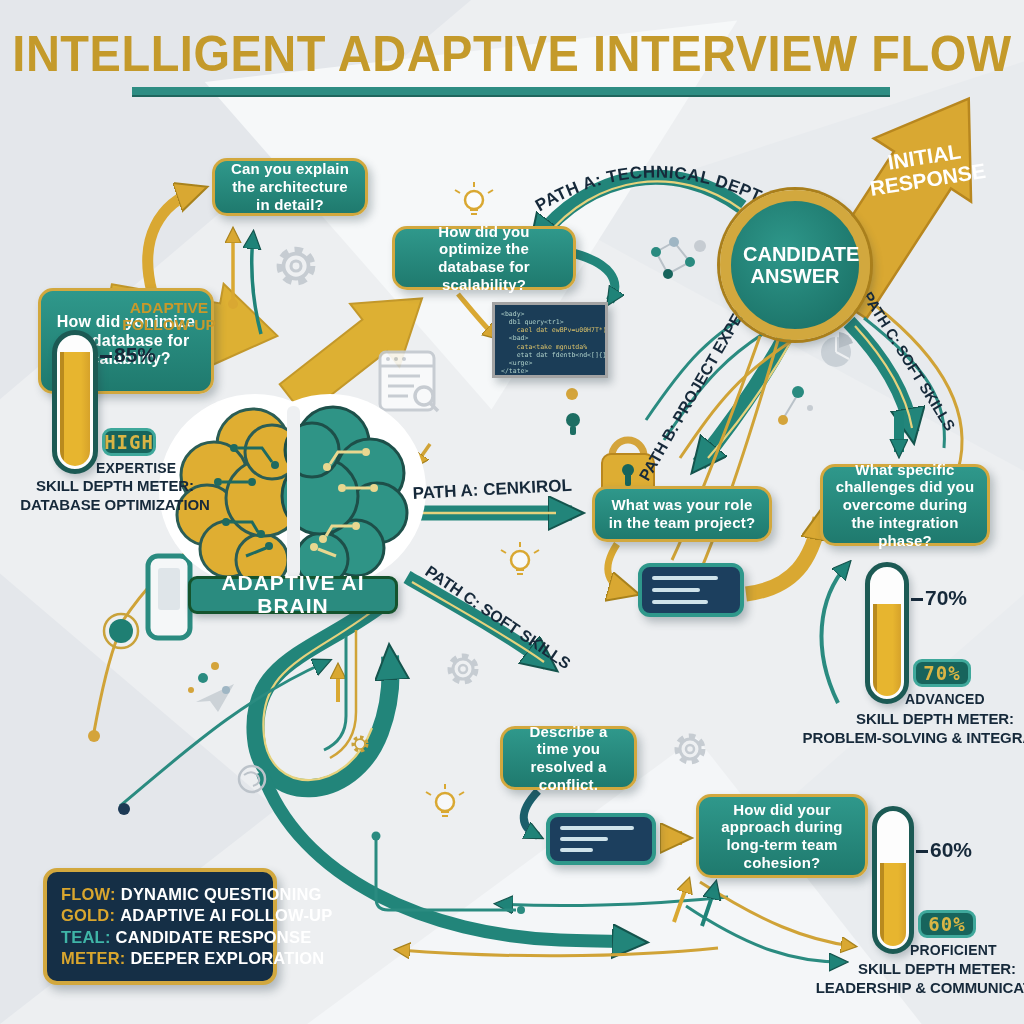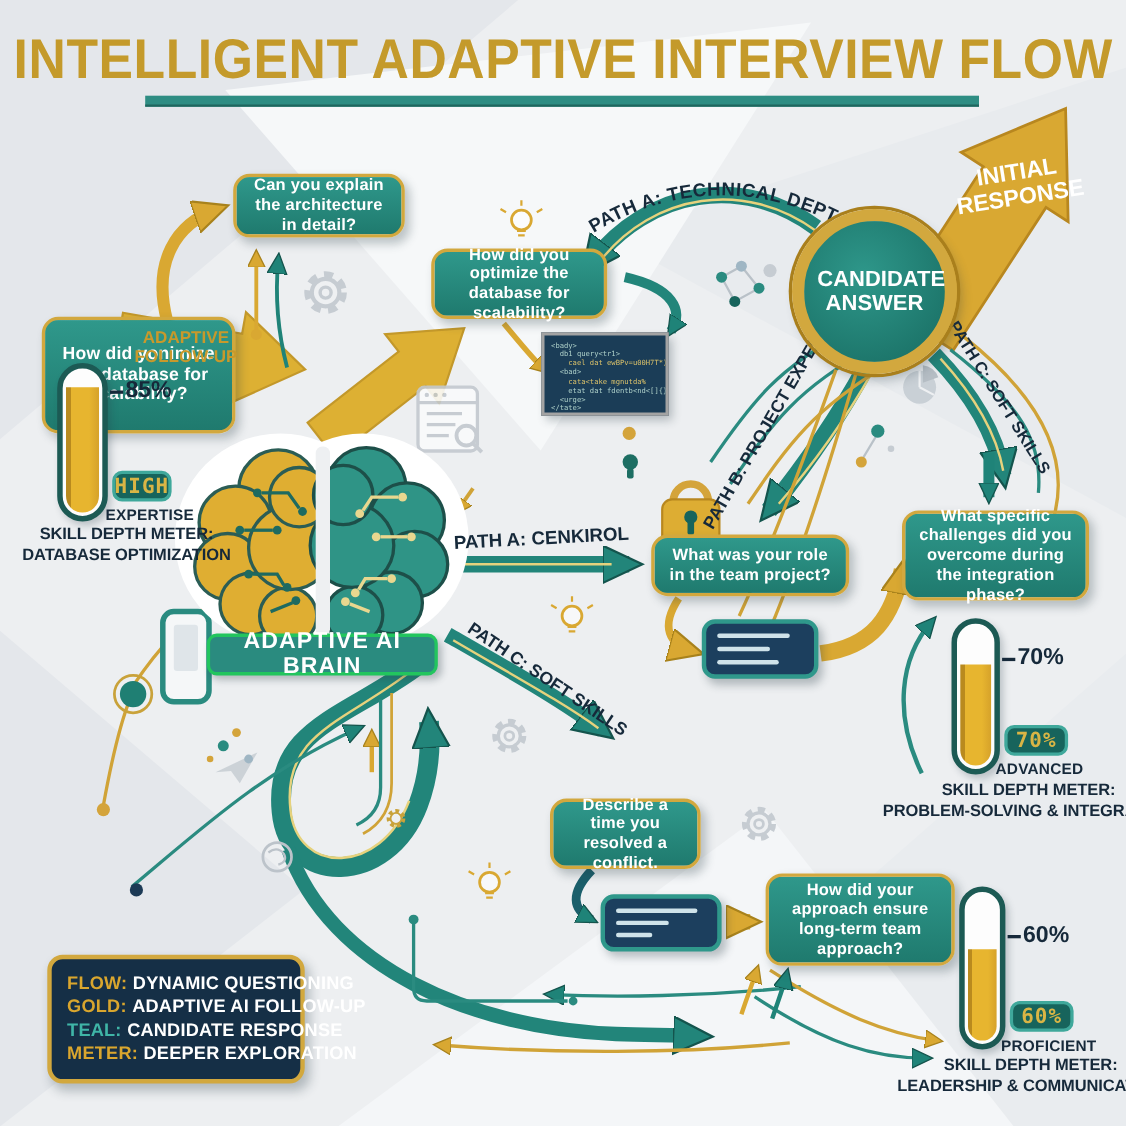--- a/index.html
+++ b/index.html
@@ -332,33 +332,33 @@
       </text>
       <text class="svg-text" font-size="16" transform="translate(648,482) rotate(-60)">PATH B: PROJECT EXPERIENCE</text>
       <text class="svg-text" font-size="15" transform="translate(862,296) rotate(58)">PATH C: SOFT SKILLS</text>
       <text class="svg-text" font-size="17" transform="translate(413,499) rotate(-3)">PATH A: CENKIROL</text>
       <text class="svg-text" font-size="16" transform="translate(424,574) rotate(34)">PATH C: SOFT SKILLS</text>
     </g>
   </svg>
 
   <div class="qbox" style="left:38px;top:288px;width:176px;height:106px;font-size:16px;">How did yonimize the database for scalability?</div>
   <div class="qbox" style="left:212px;top:158px;width:156px;height:58px;">Can you explain the architecture in detail?</div>
-  <div class="qbox" style="left:392px;top:226px;width:160px;height:64px;">How did you optimize the database for scalability?</div>
+  <div class="qbox" style="left:392px;top:226px;width:184px;height:64px;">How did you optimize the database for scalability?</div>
   <div class="qbox" style="left:592px;top:486px;width:180px;height:56px;">What was your role in the team project?</div>
   <div class="qbox" style="left:820px;top:464px;width:170px;height:82px;">What specific challenges did you overcome during the integration phase?</div>
   <div class="qbox" style="left:500px;top:726px;width:137px;height:64px;">Describe a time you resolved a conflict.</div>
-  <div class="qbox" style="left:696px;top:794px;width:172px;height:84px;">How did your approach ensure long-term team approach?</div>
+  <div class="qbox" style="left:696px;top:794px;width:172px;height:84px;">How did your approach during long-term team cohesion?</div>
 
   <div class="hub">
     <span>CANDIDATE ANSWER</span>
   </div>
 
   <div class="free-label" style="left:856px;top:146px;width:140px;font-size:21px;color:#fff;transform:rotate(-9deg);">INITIAL RESPONSE</div>
   <div class="free-label" style="left:116px;top:300px;width:106px;font-size:15.5px;color:#c8992b;">ADAPTIVE FOLLOW-UP</div>
-  <div class="free-label" style="left:188px;top:576px;width:210px;height:38px;font-size:21px;color:#fff;background:#2a8b7f;border:3px solid #22c55e;border-radius:9px;display:flex;align-items:center;justify-content:center;letter-spacing:1px;box-sizing:border-box;box-shadow:3px 4px 7px rgba(40,60,70,.3);z-index:7;">ADAPTIVE AI BRAIN</div>
+  <div class="free-label" style="left:188px;top:576px;width:210px;height:38px;font-size:21px;color:#fff;background:#2a8b7f;border:3px solid #14532d;border-radius:9px;display:flex;align-items:center;justify-content:center;letter-spacing:1px;box-sizing:border-box;box-shadow:3px 4px 7px rgba(40,60,70,.3);z-index:7;">ADAPTIVE AI BRAIN</div>
 
   <div class="codebox">
     <span>&lt;bady&gt;</span>
     <span>  db1 query&lt;tr1&gt;</span>
     <span class="cg">    cael dat ewBPv=u00H7T*)</span>
     <span>  &lt;bad&gt;</span>
     <span class="cg">    cata&lt;take mgnutda%</span>
     <span>    etat dat fdentb&lt;nd&lt;[]{};</span>
     <span>  &lt;urge&gt;</span>
     <span>&lt;/tate&gt;</span>

